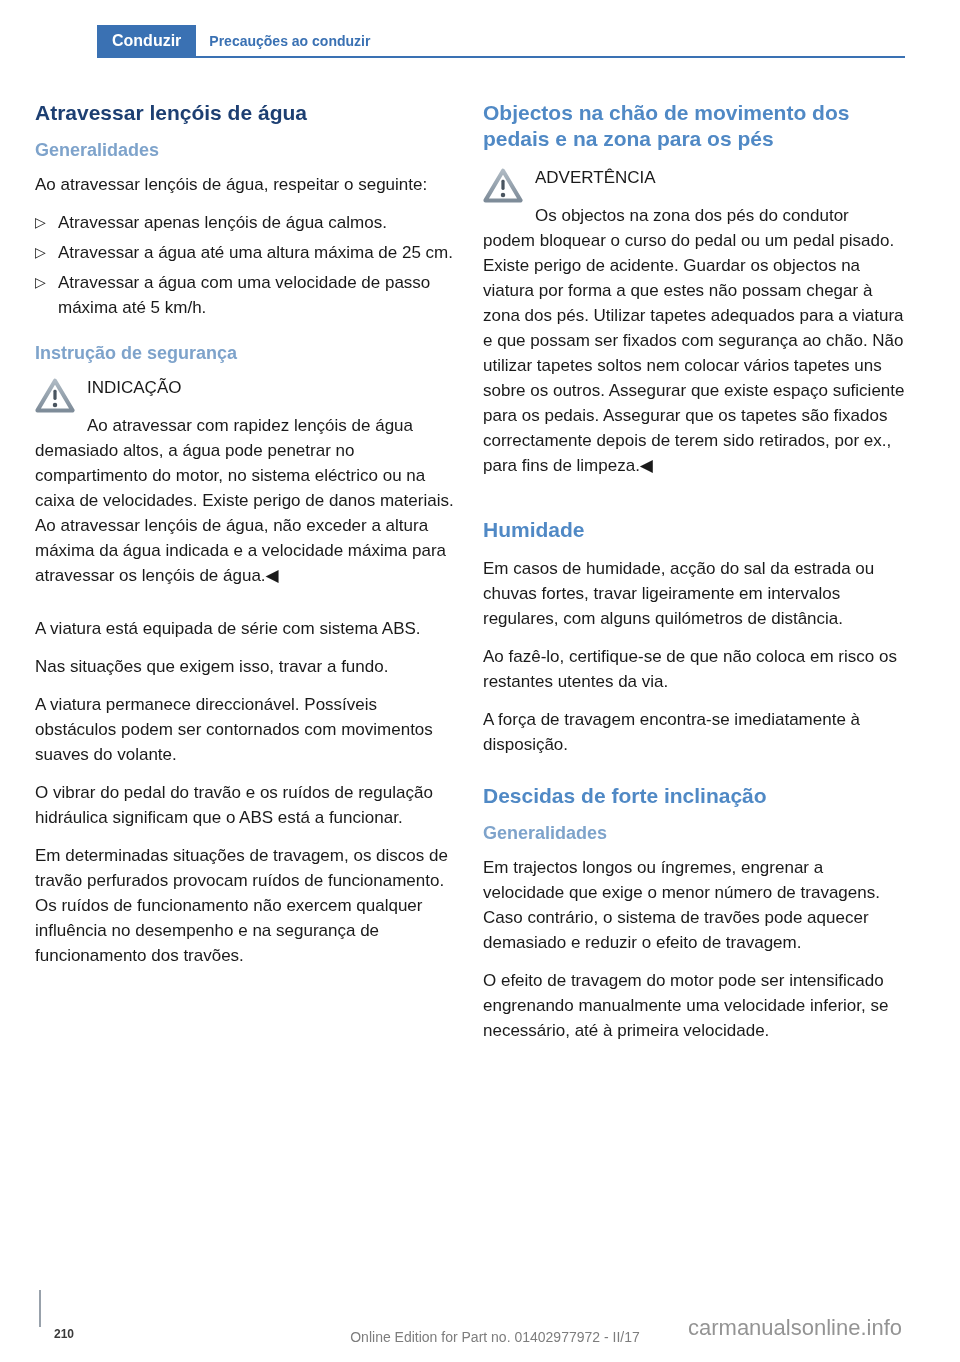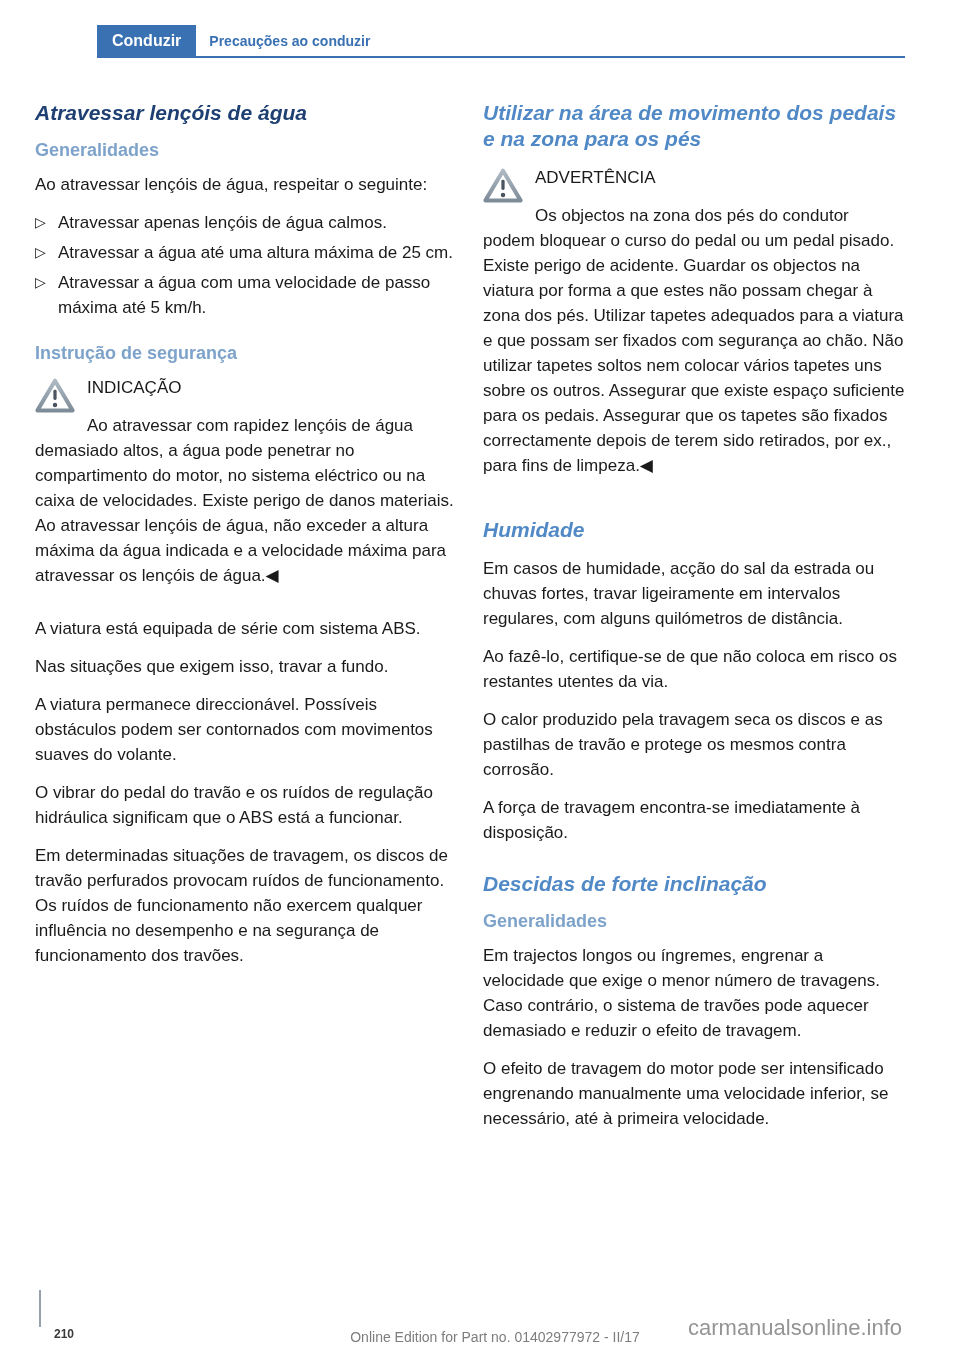--- a/index.html
+++ b/index.html
@@ -33,21 +33,21 @@
   .section-label{
     color:var(--header-blue);font-size:14px;font-weight:bold;margin-left:13px;
   }
 
   
   .col{position:absolute;top:100px;font-size:17px;line-height:25px;}
   .col-left{left:35px;width:421px;}
   .col-right{left:483px;width:422px;}
   .col p{margin:0 0 13px;}
 
-  .h2{font-size:21px;line-height:26px;font-weight:bold;margin:0 0 13px;font-style:italic;}
+  .h2{font-size:21px;line-height:26px;font-weight:bold;margin:0 0 13px;}
   .h2.dark{color:var(--heading-dark);}
   .h2.medium{color:var(--heading-medium);}
   .h2.light{color:var(--heading-light);}
   .h2.mt{margin-top:26px;}
 
   .h3{font-size:18px;line-height:23px;font-weight:bold;color:var(--subheading-light);margin:22px 0 10px;}
   .h3.first{margin-top:8px;}
 
   
   .bullets{list-style:none;margin:2px 0 14px;padding:0;}
@@ -126,21 +126,21 @@
     <p>A viatura está equipada de série com sistema ABS.</p>
     <p>Nas situações que exigem isso, travar a fundo.</p>
     <p>A viatura permanece direccionável. Possíveis obstáculos podem ser contornados com movimentos suaves do volante.</p>
     <p>O vibrar do pedal do travão e os ruídos de regulação hidráulica significam que o ABS está a funcionar.</p>
     <p>Em determinadas situações de travagem, os discos de travão perfurados provocam ruídos de funcionamento. Os ruídos de funcionamento não exercem qualquer influência no desempenho e na segurança de funcionamento dos travões.</p>
 
   </section>
 
   <section class="col col-right">
 
-    <h2 class="h2 light">Utilizar na área de movimento dos pedais e na zona para os pés</h2>
+    <h2 class="h2 light">Objectos na chão de movimento dos pedais e na zona para os pés</h2>
 
     <div class="warn">
       <span class="warn-icon">
         <svg viewBox="0 0 44 40" width="40" height="36" aria-hidden="true">
           <defs>
             <linearGradient id="wg2" x1="0" y1="0" x2="0" y2="1">
               <stop offset="0" stop-color="#aeb9c3"></stop>
                 <stop offset="1" stop-color="#7e8c99"></stop>
             </linearGradient>
           </defs>
@@ -149,21 +149,20 @@
           <circle cx="22" cy="30" r="2.5" fill="#4a5560"></circle>
         </svg>
       </span>
       <p class="warn-title">ADVERTÊNCIA</p>
       <p class="warn-body">Os objectos na zona dos pés do condutor podem bloquear o curso do pedal ou um pedal pisado. Existe perigo de acidente. Guardar os objectos na viatura por forma a que estes não possam chegar à zona dos pés. Utilizar tapetes adequados para a viatura e que possam ser fixados com segurança ao chão. Não utilizar tapetes soltos nem colocar vários tapetes uns sobre os outros. Assegurar que existe espaço suficiente para os pedais. Assegurar que os tapetes são fixados correctamente depois de terem sido retirados, por ex., para fins de limpeza.◀</p>
     </div>
 
     <h2 class="h2 light mt">Humidade</h2>
     <p>Em casos de humidade, acção do sal da estrada ou chuvas fortes, travar ligeiramente em intervalos regulares, com alguns quilómetros de distância.</p>
     <p>Ao fazê-lo, certifique-se de que não coloca em risco os restantes utentes da via.</p>
-    <p>O calor produzido pela travagem seca os discos e as pastilhas de travão e protege os mesmos contra corrosão.</p>
     <p>A força de travagem encontra-se imediatamente à disposição.</p>
 
     <h2 class="h2 light mt">Descidas de forte inclinação</h2>
     <h3 class="h3 first">Generalidades</h3>
     <p>Em trajectos longos ou íngremes, engrenar a velocidade que exige o menor número de travagens. Caso contrário, o sistema de travões pode aquecer demasiado e reduzir o efeito de travagem.</p>
     <p>O efeito de travagem do motor pode ser intensificado engrenando manualmente uma velocidade inferior, se necessário, até à primeira velocidade.</p>
 
   </section>
 
   <div class="page-rule"></div>

